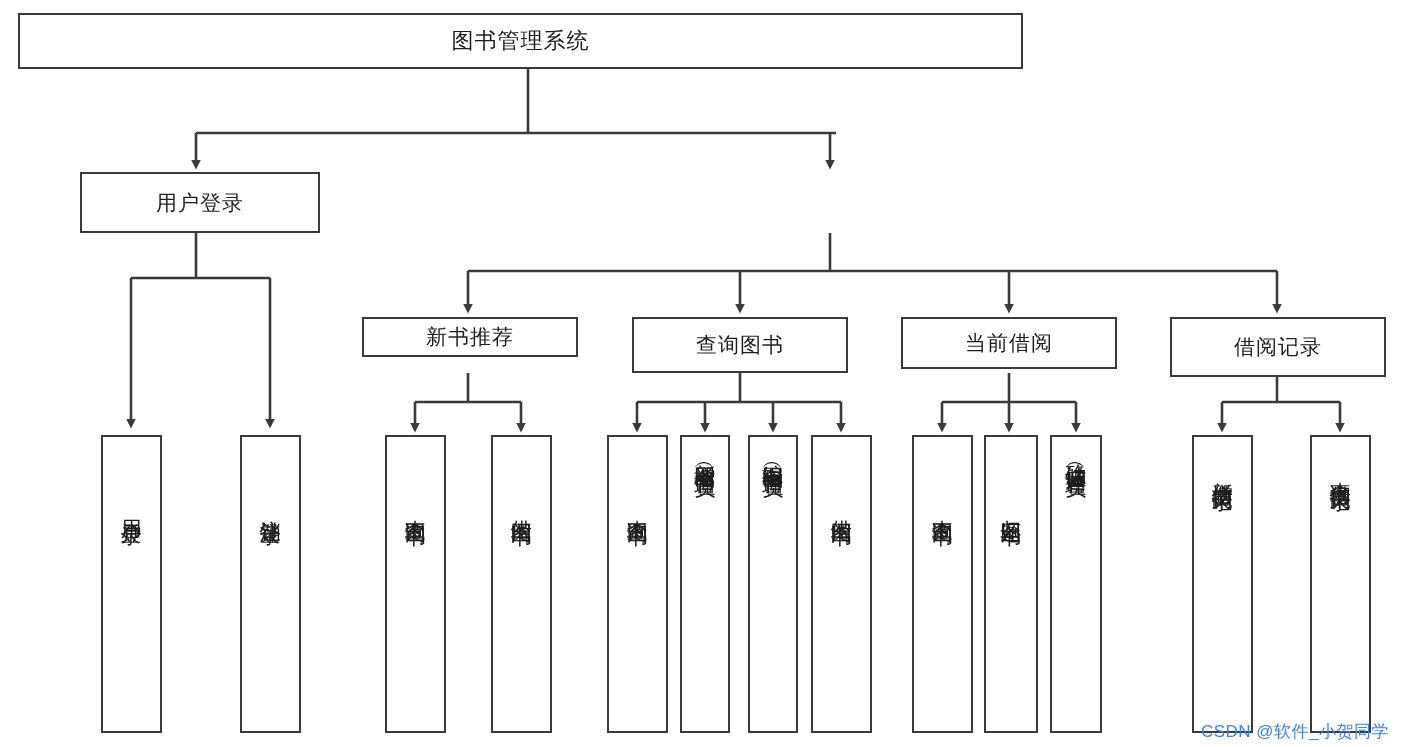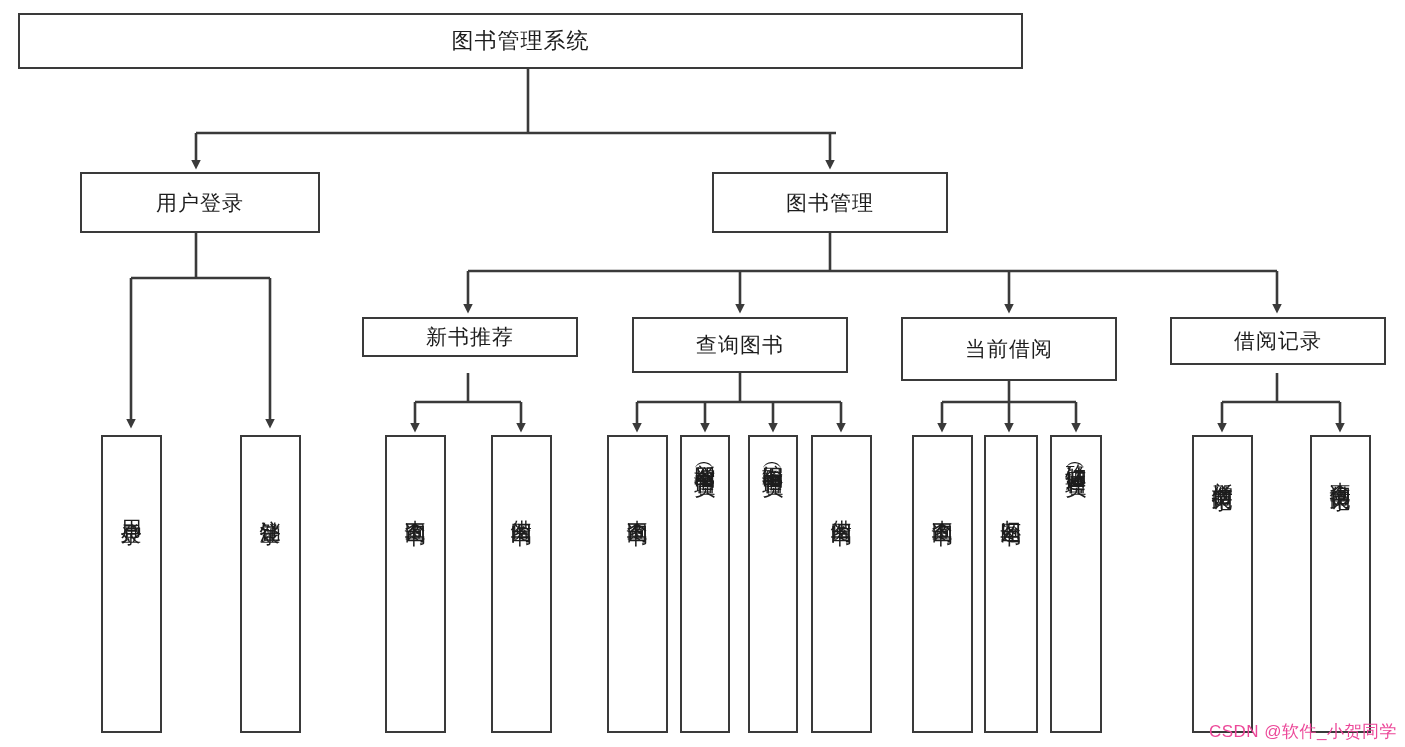--- a/index.html
+++ b/index.html
@@ -52,24 +52,24 @@
     text-orientation: upright;
     font-size: 21px;
     line-height: 1.12;
     letter-spacing: 2px;
     white-space: nowrap;
     color: #1d1d1d;
   }
   
   #watermark {
     position: absolute;
-    right: 8px;
+    right: 16px;
     bottom: 4px;
     font-size: 17px;
-    color: #ec4899;
+    color: #3b82f6;
     letter-spacing: 0.5px;
     white-space: nowrap;
     user-select: none;
   }
 </style>
 </head>
 <body>
 
 <div id="canvas">
 
@@ -125,37 +125,34 @@
   </svg>
 
   <div class="node horiz root" style="left:18px; top:13px; width:1005px; height:56px;">
     <span>图书管理系统</span>
   </div>
 
   <div class="node horiz" style="left:80px; top:172px; width:240px; height:61px;">
     <span>用户登录</span>
   </div>
 
-  <div class="node horiz" style="left:712px; top:172px; width:236px; height:61px;">
-    <span>图书管理</span>
-  </div>
 
   <div class="node horiz" style="left:362px; top:317px; width:216px; height:40px;">
     <span>新书推荐</span>
   </div>
 
   <div class="node horiz" style="left:632px; top:317px; width:216px; height:56px;">
     <span>查询图书</span>
   </div>
 
-  <div class="node horiz" style="left:901px; top:317px; width:216px; height:64px;">
+  <div class="node horiz" style="left:901px; top:317px; width:216px; height:52px;">
     <span>当前借阅</span>
   </div>
 
-  <div class="node horiz" style="left:1170px; top:317px; width:216px; height:48px;">
+  <div class="node horiz" style="left:1170px; top:317px; width:216px; height:60px;">
     <span>借阅记录</span>
   </div>
 
   <div class="node vert" style="left:101px; top:435px; width:61px; height:298px;">
     <span class="vtext">用户登录</span>
   </div>
   <div class="node vert" style="left:240px; top:435px; width:61px; height:298px;">
     <span class="vtext">注销登录</span>
   </div>
 

